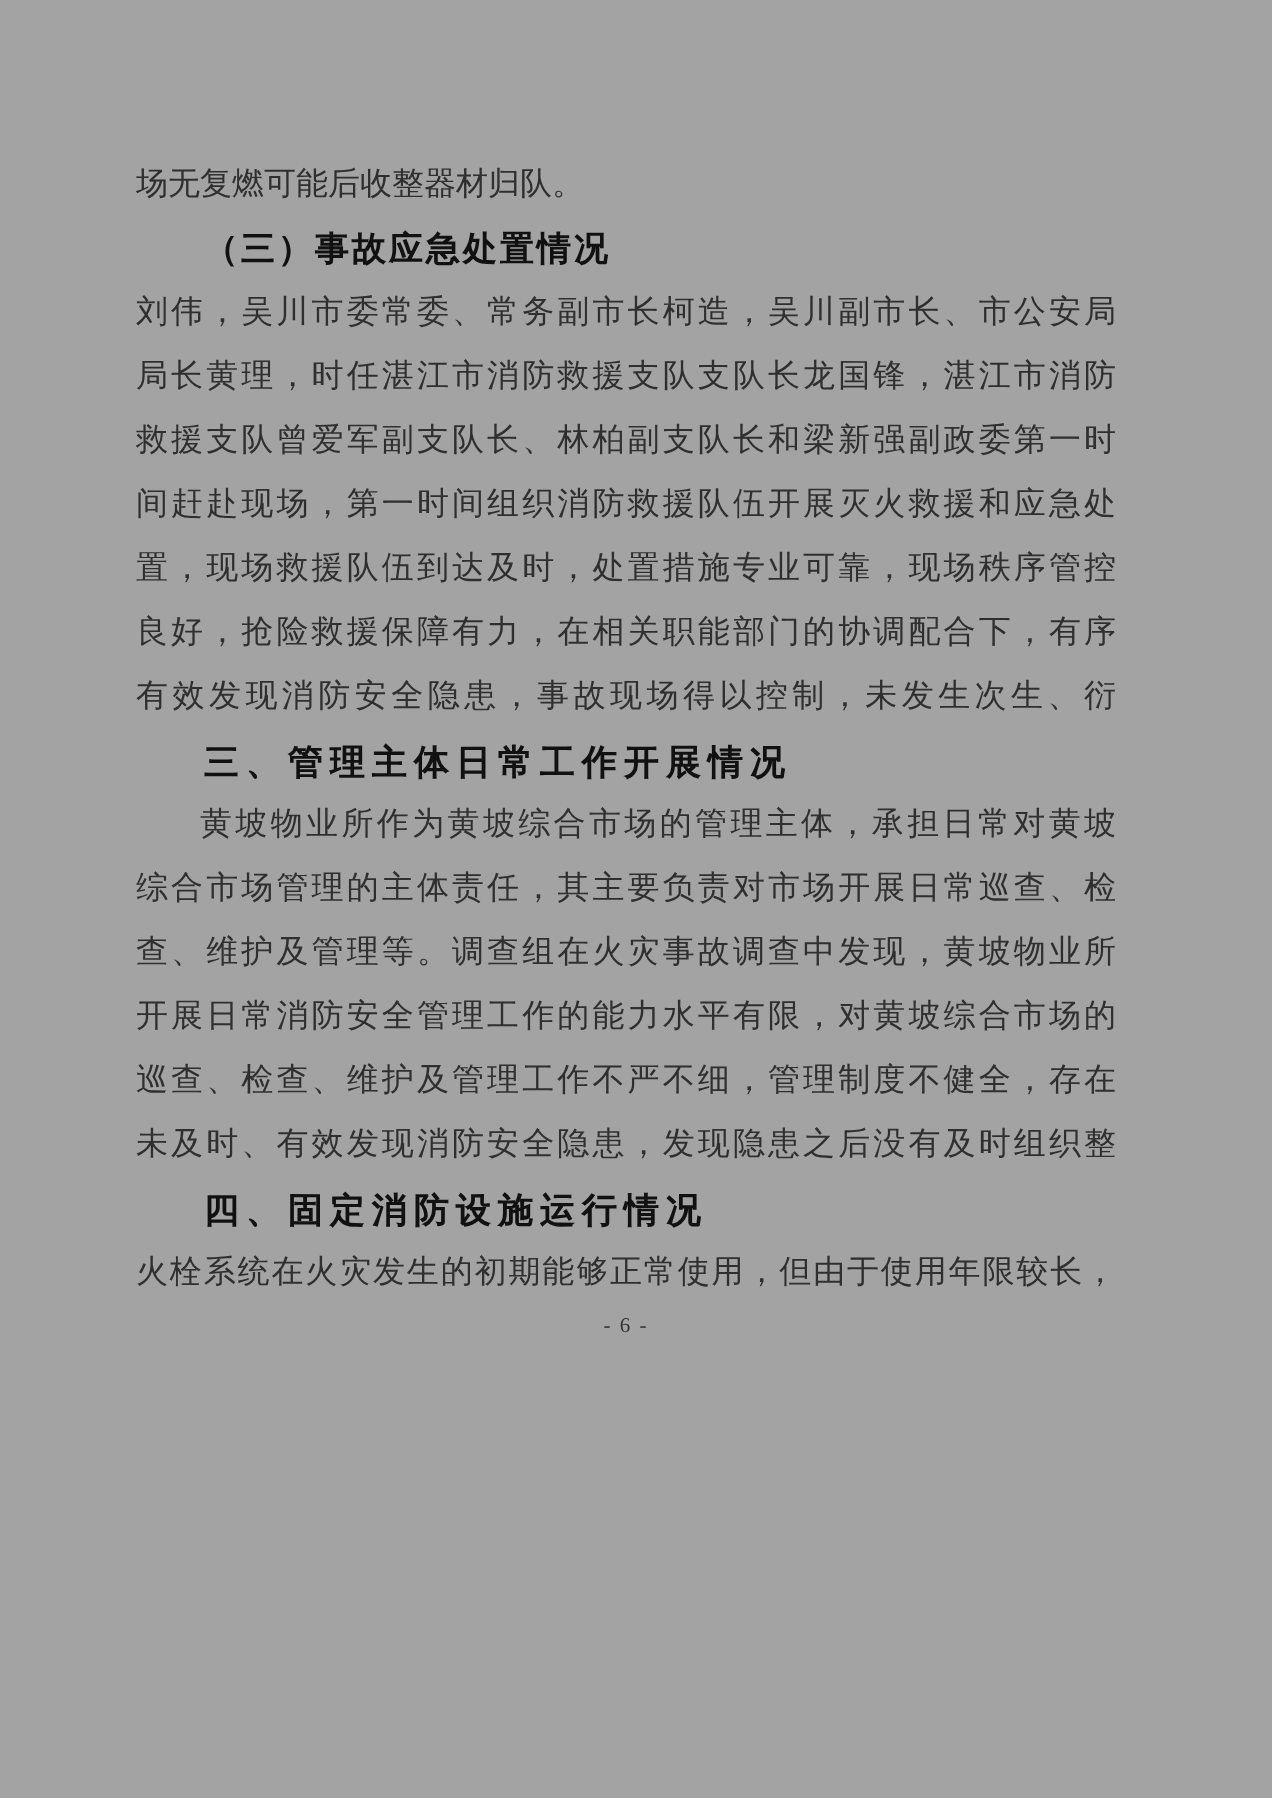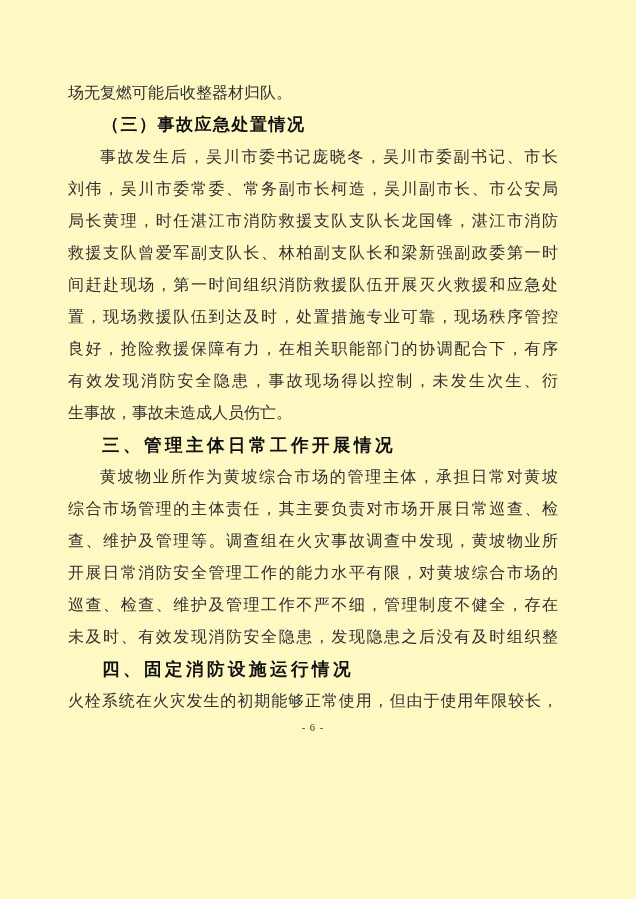--- a/index.html
+++ b/index.html
@@ -4,21 +4,21 @@
 <style>
   html, body {
     margin: 0;
     padding: 0;
     background: #ffffff;
   }
   .page {
     position: relative;
     width: 636px;
     height: 899px;
-    background: #fef9c3;
+    background: #a3a3a3;
     box-sizing: border-box;
     padding: 77px 78px 16px 68px;
     overflow: hidden;
     font-family: "Liberation Serif", "DejaVu Serif", serif;
   }
   .ln {
     height: 32px;
     line-height: 32px;
     font-size: 16px;
     color: #2f2f2f;
@@ -64,29 +64,27 @@
     font-family: "Liberation Serif", "DejaVu Serif", serif;
   }
 </style>
 </head>
 <body>
 
 <div class="page">
   <div>
       <div class="ln end">场无复燃可能后收整器材归队。</div>
       <div class="ln h2">（三）事故应急处置情况</div>
-      <div class="ln j ind">事故发生后，吴川市委书记庞晓冬，吴川市委副书记、市长</div>
       <div class="ln j">刘伟，吴川市委常委、常务副市长柯造，吴川副市长、市公安局</div>
       <div class="ln j">局长黄理，时任湛江市消防救援支队支队长龙国锋，湛江市消防</div>
       <div class="ln j">救援支队曾爱军副支队长、林柏副支队长和梁新强副政委第一时</div>
       <div class="ln j">间赶赴现场，第一时间组织消防救援队伍开展灭火救援和应急处</div>
       <div class="ln j">置，现场救援队伍到达及时，处置措施专业可靠，现场秩序管控</div>
       <div class="ln j">良好，抢险救援保障有力，在相关职能部门的协调配合下，有序</div>
       <div class="ln j">有效发现消防安全隐患，事故现场得以控制，未发生次生、衍</div>
-      <div class="ln end">生事故，事故未造成人员伤亡。</div>
       <div class="ln h1">三、管理主体日常工作开展情况</div>
       <div class="ln j ind">黄坡物业所作为黄坡综合市场的管理主体，承担日常对黄坡</div>
       <div class="ln j">综合市场管理的主体责任，其主要负责对市场开展日常巡查、检</div>
       <div class="ln j">查、维护及管理等。调查组在火灾事故调查中发现，黄坡物业所</div>
       <div class="ln j">开展日常消防安全管理工作的能力水平有限，对黄坡综合市场的</div>
       <div class="ln j">巡查、检查、维护及管理工作不严不细，管理制度不健全，存在</div>
       <div class="ln j">未及时、有效发现消防安全隐患，发现隐患之后没有及时组织整</div>
       <div class="ln h1">四、固定消防设施运行情况</div>
       <div class="ln j">火栓系统在火灾发生的初期能够正常使用，但由于使用年限较长，</div>
     </div>

